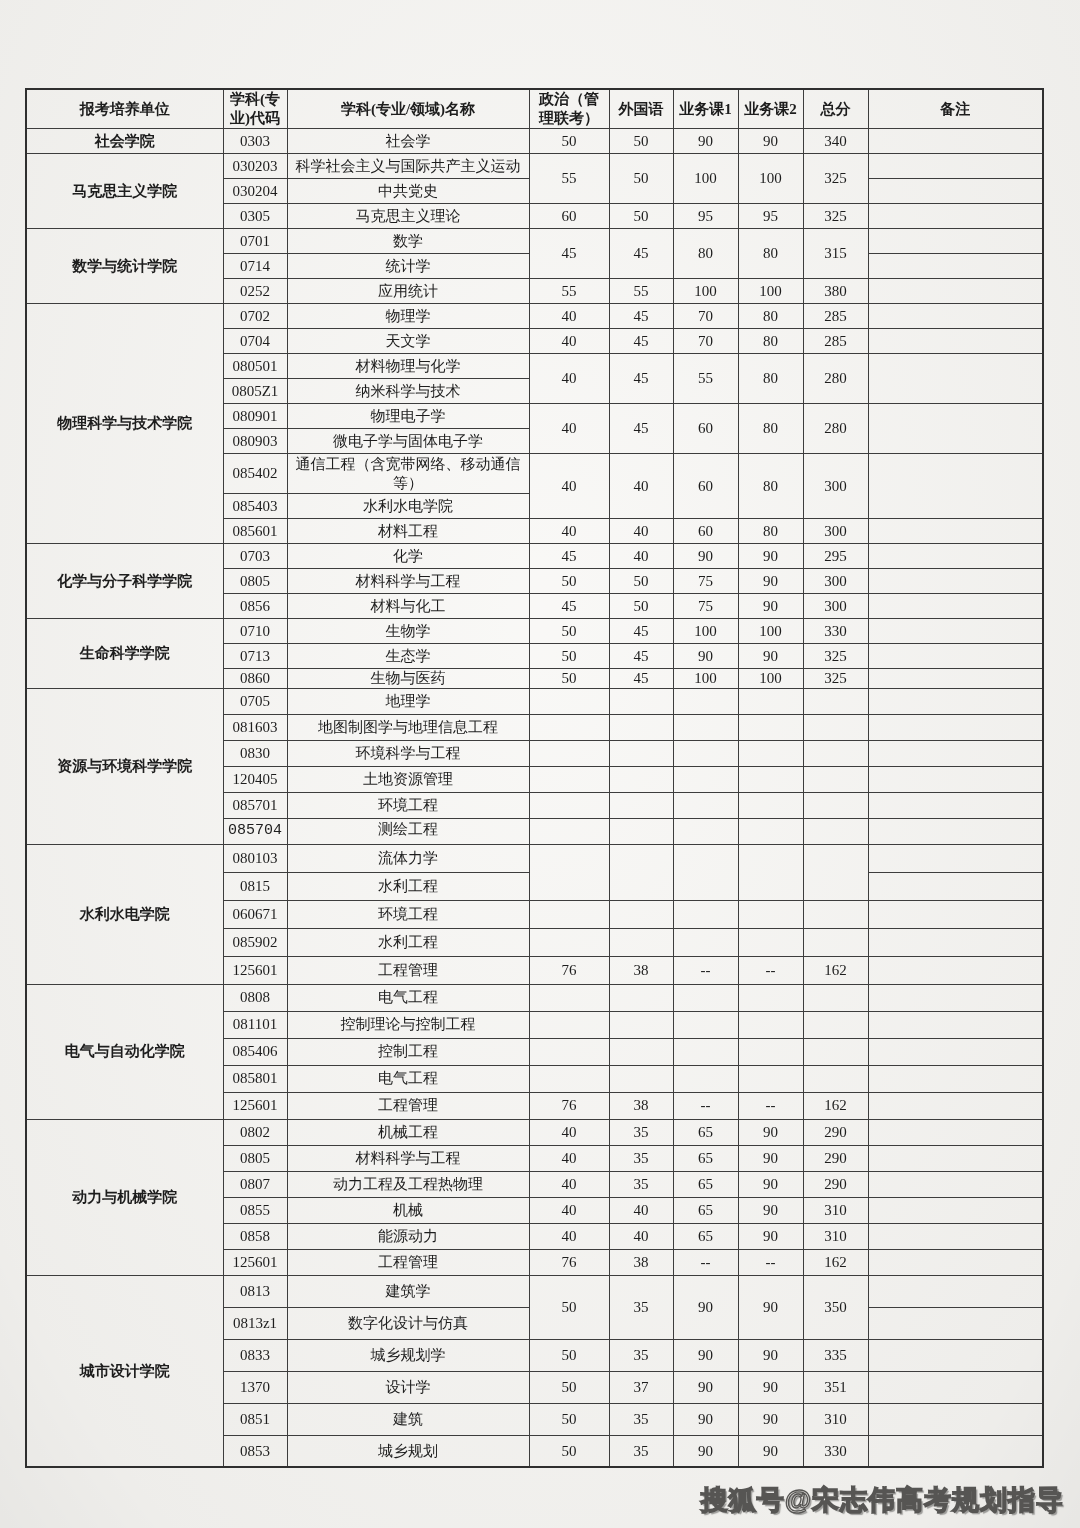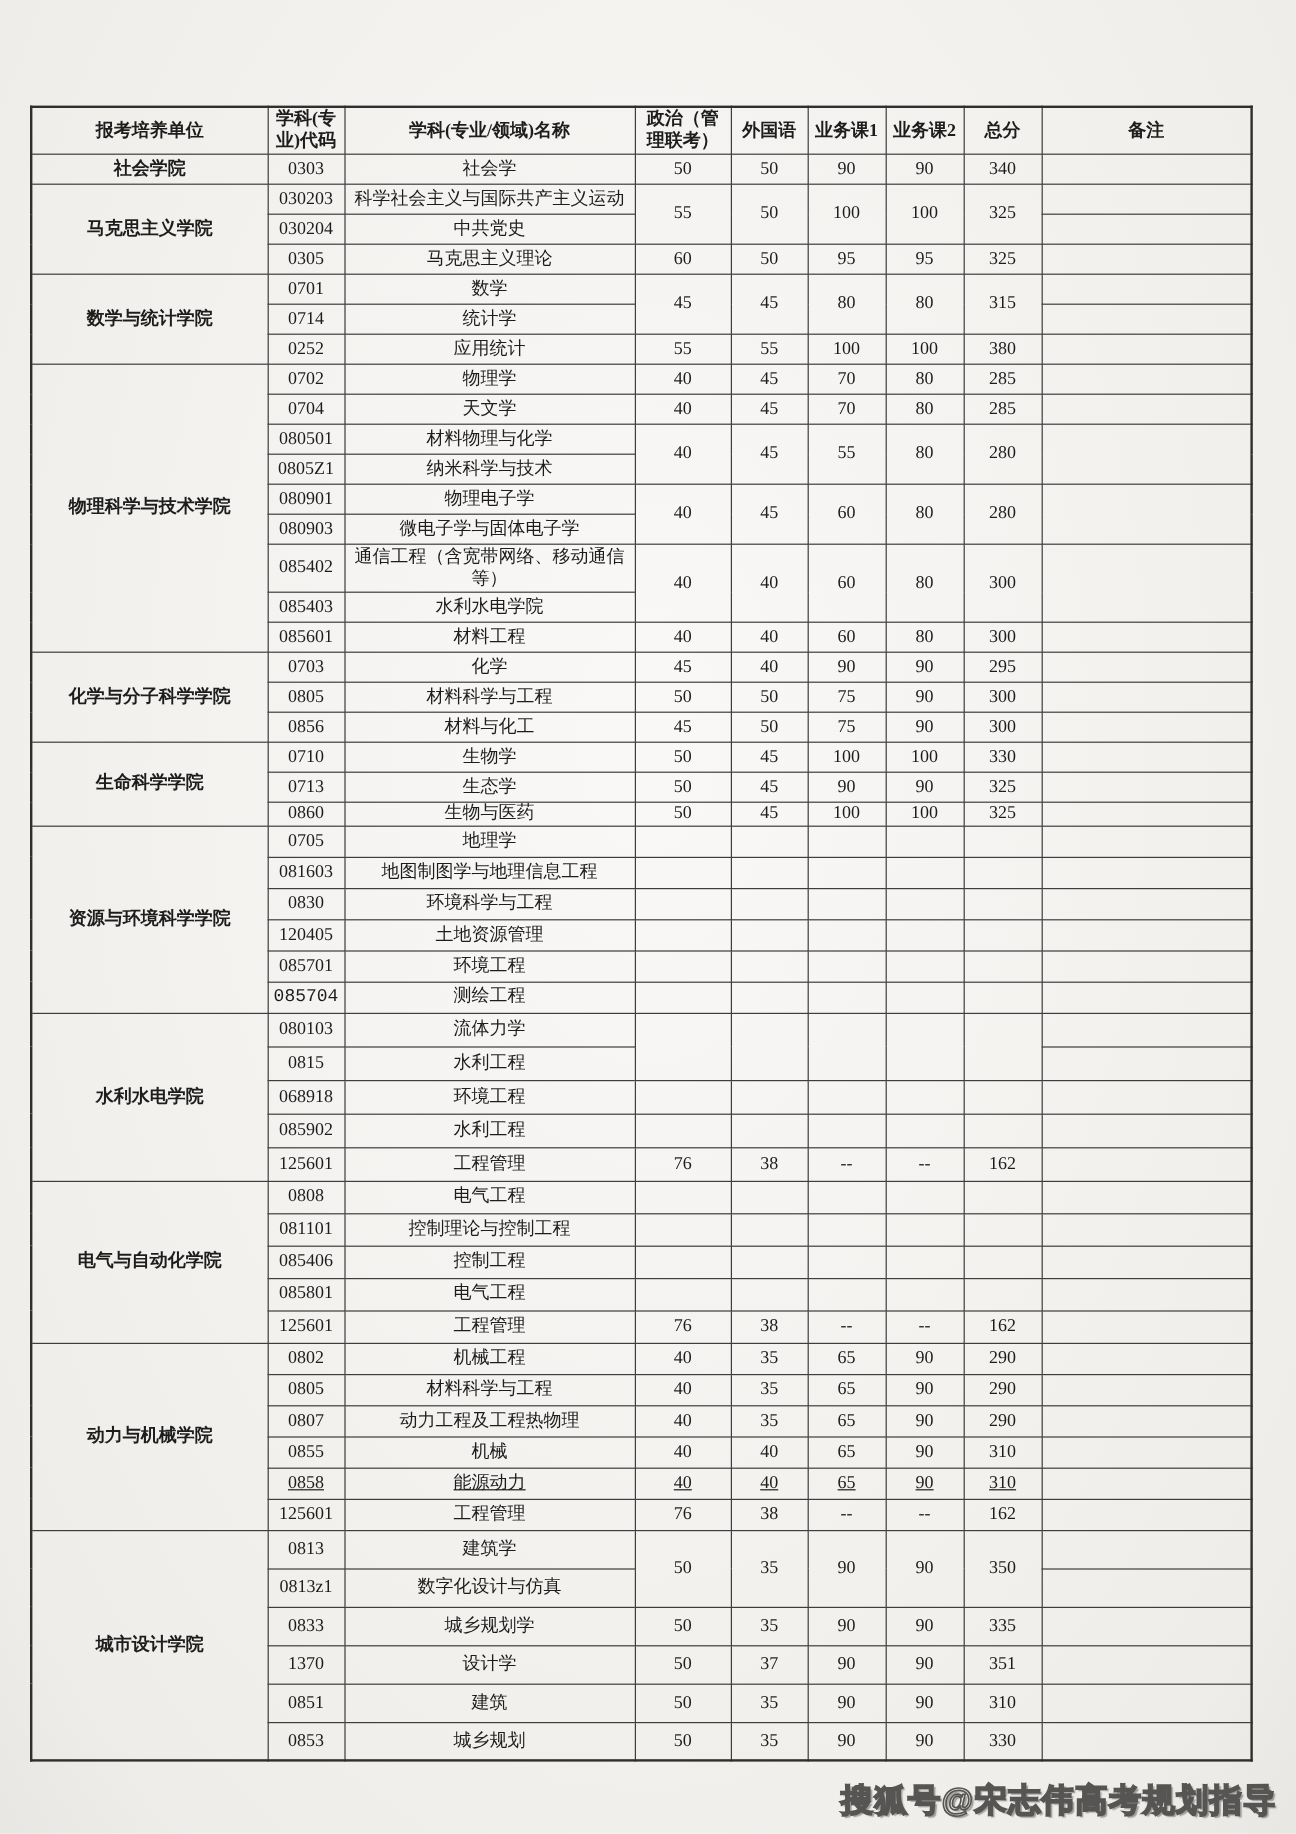--- a/index.html
+++ b/index.html
@@ -341,21 +341,21 @@
         <td rowspan="2"></td>
         <td rowspan="2"></td>
         <td></td>
       </tr>
       <tr style="height: 28px;">
         <td>0815</td>
         <td>水利工程</td>
         <td></td>
       </tr>
       <tr style="height: 28px;">
-        <td>068918</td>
+        <td>060671</td>
         <td>环境工程</td>
         <td></td>
         <td></td>
         <td></td>
         <td></td>
         <td></td>
         <td></td>
       </tr>
       <tr style="height: 28px;">
         <td>085902</td>
@@ -462,21 +462,21 @@
       <tr style="height: 26px;">
         <td>0855</td>
         <td>机械</td>
         <td>40</td>
         <td>40</td>
         <td>65</td>
         <td>90</td>
         <td>310</td>
         <td></td>
       </tr>
-      <tr style="height: 26px; text-decoration: underline;">
+      <tr style="height: 26px;">
         <td>0858</td>
         <td>能源动力</td>
         <td>40</td>
         <td>40</td>
         <td>65</td>
         <td>90</td>
         <td>310</td>
         <td></td>
       </tr>
       <tr style="height: 26px;">

